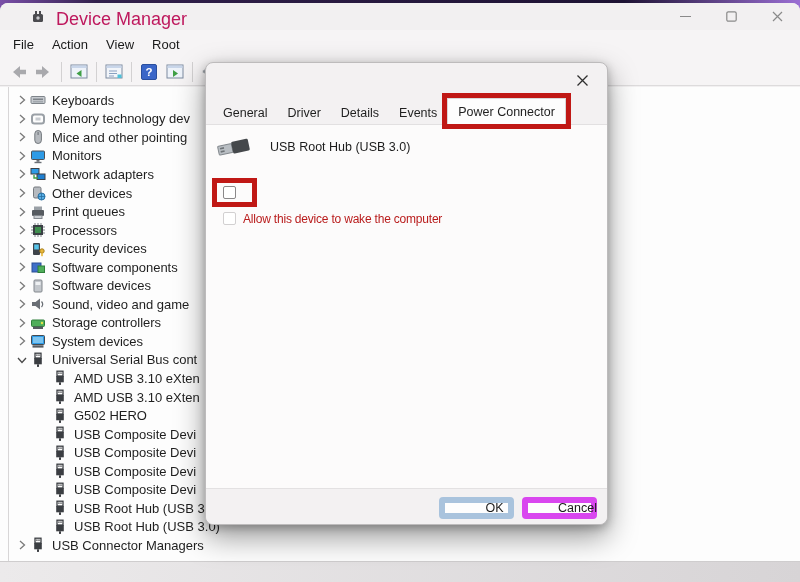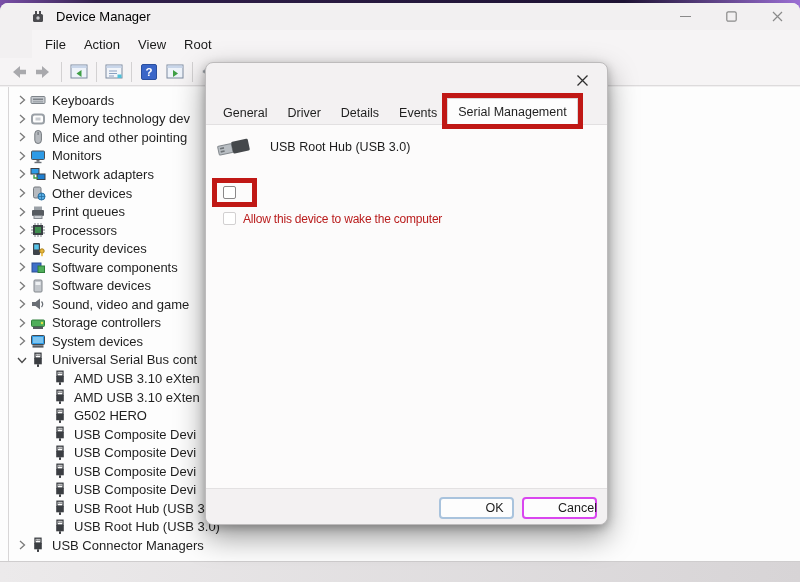--- a/index.html
+++ b/index.html
@@ -7,25 +7,25 @@
     font-family:"Liberation Sans", sans-serif; }
   body {
     background: linear-gradient(90deg,#7a4fa8 0%, #32204c 12%, #1e1334 78%, #9b6fd4 100%);
     position:relative;
   }
   
   .window { position:absolute; left:0; top:3px; width:800px; height:579px;
     background:#f2f0f1; border-radius:8px 8px 0 0; overflow:hidden; }
   .titlebar { position:relative; height:27px; background:#f2f0f1; }
   .app-icon { position:absolute; left:30px; top:5px; width:16px; height:16px; }
-  .win-title { position:absolute; left:56px; top:6px; font-size:13px; color:#000000; }
+  .win-title { position:absolute; left:56px; top:6px; font-size:18px; color:#be185d; }
   .win-controls { position:absolute; right:0; top:0; height:27px; display:flex; }
   .win-btn { width:46px; height:27px; display:flex; align-items:center; justify-content:center; }
   
-  .menubar { height:28px; display:flex; align-items:center; padding-left:4px; background:#f6f4f5;margin-left:32px; }
+  .menubar { height:28px; display:flex; align-items:center; padding-left:4px; background:#f6f4f5; }
   .menu-item { font-size:13px; color:#1a1a1a; padding:3px 9px; }
   
   .toolbar { height:28px; display:flex; align-items:center; padding-left:5px;
     background:#f6f4f5; border-bottom:1px solid #dddbdc; }
   .tb-btn { width:26px; height:24px; display:flex; align-items:center; justify-content:center; }
   .tb-sep { width:1px; height:20px; background:#d3d1d2; margin:0 4px; }
   .tb-blank { width:20px; height:20px; border:1px solid #dcdadb; border-radius:3px; background:#f0eeef; margin:0 3px; }
   
   .content { position:absolute; left:0; top:84px; width:800px; height:474px; background:#fdfdfd; }
   .tree-border { position:absolute; left:8px; top:0; bottom:0; width:1px; background:#d8d6d7; }
@@ -60,21 +60,21 @@
   .check-row.hl { top:120px; outline:5px solid var(--hl); background:#fcfbfb; }
   .check-row.dis { top:146px; }
   .checkbox { width:13px; height:13px; border:1px solid #8a8889; border-radius:2px;
     background:#fff; margin-right:7px; flex:0 0 13px; }
   .check-row.dis .checkbox { border-color:#d2d0d1; }
   .check-label { font-size:12px; letter-spacing:-0.2px; color:#1c1c1c; }
   .check-row.dis .check-label { color:#b91c1c; }
   .dlg-footer { position:absolute; left:0; bottom:0; width:100%; height:36px;
     background:#f3f1f2; border-top:1px solid #e3e1e2; border-radius:0 0 8px 8px; }
   .dlg-btn { position:absolute; top:8px; width:75px; height:22px; background:#fdfdfd;
-    border:2px solid #d946ef; border-radius:4px; font-size:12.5px; color:#1c1c1c;
+    border:6px solid #d946ef; border-radius:4px; font-size:12.5px; color:#1c1c1c;
     display:flex; align-items:center; justify-content:center;padding-left:36px; }
   .dlg-btn.ok { right:93px; border-color:#a9c3dd; }
   .dlg-btn.cancel { right:10px; }
 </style>
 </head>
 <body>
 
 <div class="window">
   <div class="titlebar">
     <span class="app-icon">
@@ -531,21 +531,21 @@
     <svg width="13" height="13" viewBox="0 0 13 13">
         <path d="M1.5 1.5 L11.5 11.5 M11.5 1.5 L1.5 11.5" stroke="#2f2f2f" stroke-width="1.3"></path>
       </svg>
   </div>
   <div class="dlg-page"></div>
   <div class="tabs" id="tabs">
       <span class="tab">General</span>
       <span class="tab">Driver</span>
       <span class="tab">Details</span>
       <span class="tab">Events</span>
-      <span class="tab selected">Serial Management</span>
+      <span class="tab selected">Power Connector</span>
     </div>
 
   <div class="device-row">
     <span class="device-icon">
       <svg width="36" height="22" viewBox="0 0 36 22">
           <g transform="rotate(-12 18 11)">
             <rect x="2" y="7" width="14" height="9" rx="1" fill="#b9bec3" stroke="#84898e"></rect>
             <rect x="4" y="9" width="4" height="1.6" fill="#6e7377"></rect>
             <rect x="4" y="12.2" width="4" height="1.6" fill="#6e7377"></rect>
             <rect x="16" y="5.5" width="17" height="12" rx="1.5" fill="#45484b"></rect>

